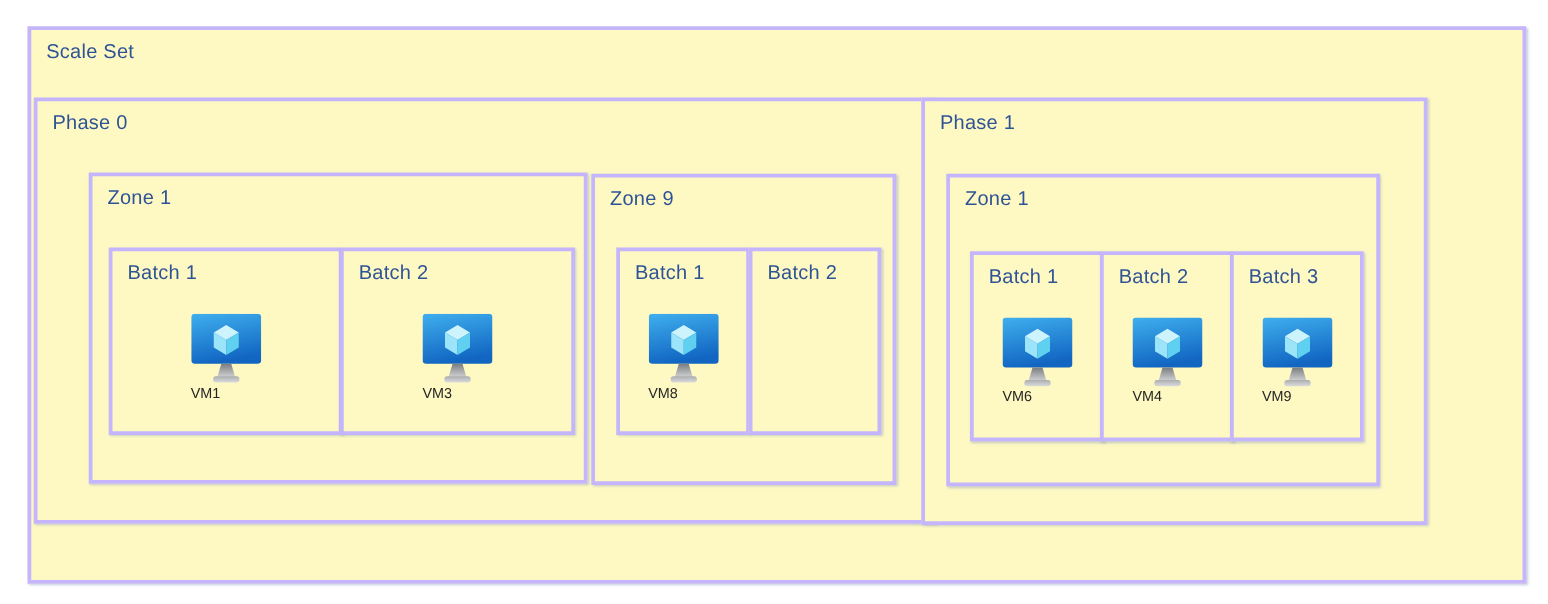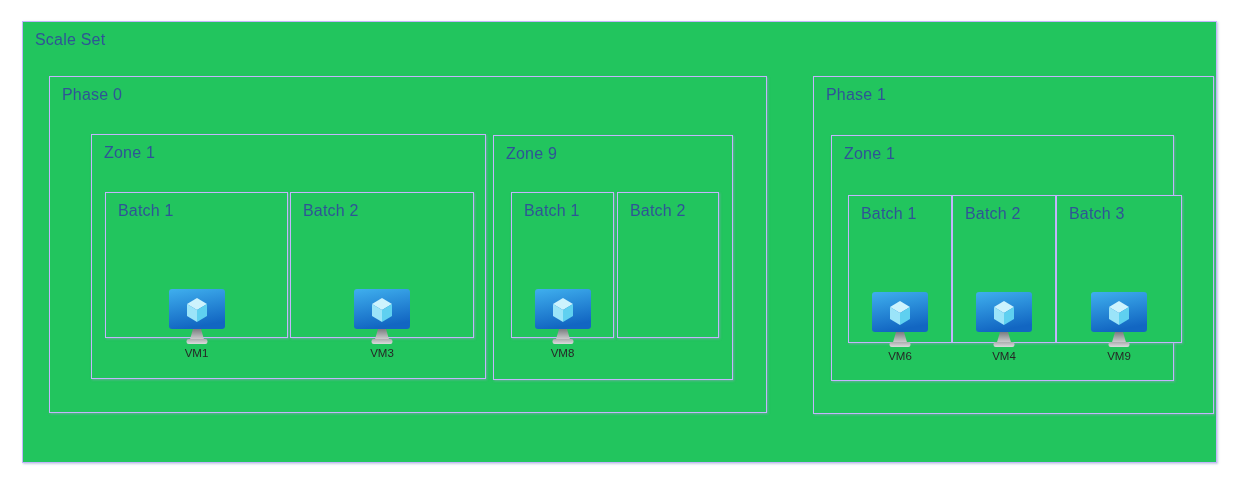--- a/index.html
+++ b/index.html
@@ -8,71 +8,69 @@
   #canvas {
     position: relative;
     width: 1238px;
     height: 483px;
     background: #ffffff;
     overflow: hidden;
   }
 
   .box {
     position: absolute;
-    border: 1px solid #c4b5fd;
-    background: #22c55e;
+    border: 3px solid #c4b5fd;
+    background: #fef9c3;
     box-shadow: 1px 1px 2px 0 rgba(143,160,193,0.55);
   }
 
   .box-label {
     position: absolute;
     top: 9px;
     left: 12px;
     font-size: 16px;
     letter-spacing: 0.2px;
     color: #2F5496;
     white-space: nowrap;
   }
 
   
   #scale-set { left: 22px; top: 21px; width: 1193px; height: 440px; }
 
   
-  #phase-0 { left: 26px; top: 54px; width: 716px; height: 335px; }
-  #phase-1 { left: 790px; top: 54px; width: 399px; height: 336px; }
+  #phase-0 { left: 2px; top: 54px; width: 716px; height: 335px; }
+  #phase-1 { left: 712px; top: 54px; width: 399px; height: 336px; }
 
   
   #p0-zone-1 { left: 41px; top: 57px; width: 393px; height: 243px; }
   #p0-zone-2 { left: 443px; top: 58px; width: 238px; height: 243px; }
   #p1-zone-1 { left: 17px; top: 58px; width: 341px; height: 244px; }
 
   
   #p0-z1-batch-1 { left: 13px;  top: 57px; width: 181px; height: 144px; }
   #p0-z1-batch-2 { left: 198px; top: 57px; width: 182px; height: 144px; }
   #p0-z2-batch-1 { left: 17px;  top: 56px; width: 101px; height: 144px; }
   #p0-z2-batch-2 { left: 123px; top: 56px; width: 100px; height: 144px; }
   #p1-z1-batch-1 { left: 16px;  top: 59px; width: 102px; height: 146px; }
   #p1-z1-batch-2 { left: 120px; top: 59px; width: 102px; height: 146px; }
-  #p1-z1-batch-3 { left: 224px; top: 59px; width: 101px; height: 146px; padding-left: 23px; }
+  #p1-z1-batch-3 { left: 224px; top: 59px; width: 101px; height: 146px; }
 
   .vm-row {
     position: absolute;
     left: 0; right: 0;
     top: 50px;
     display: flex;
     justify-content: space-around;
     align-items: flex-start;
   }
   .vm-row.single { justify-content: center; }
 
   .vm-item {
     display: flex;
     flex-direction: column;
-    align-items: center;
-    margin-top: 46px;
   }
 
   .vm-label {
     margin-top: 2px;
     font-size: 11.5px;
     color: #262626;
     white-space: nowrap;
   }
 
   .vm-icon { display: block; }

